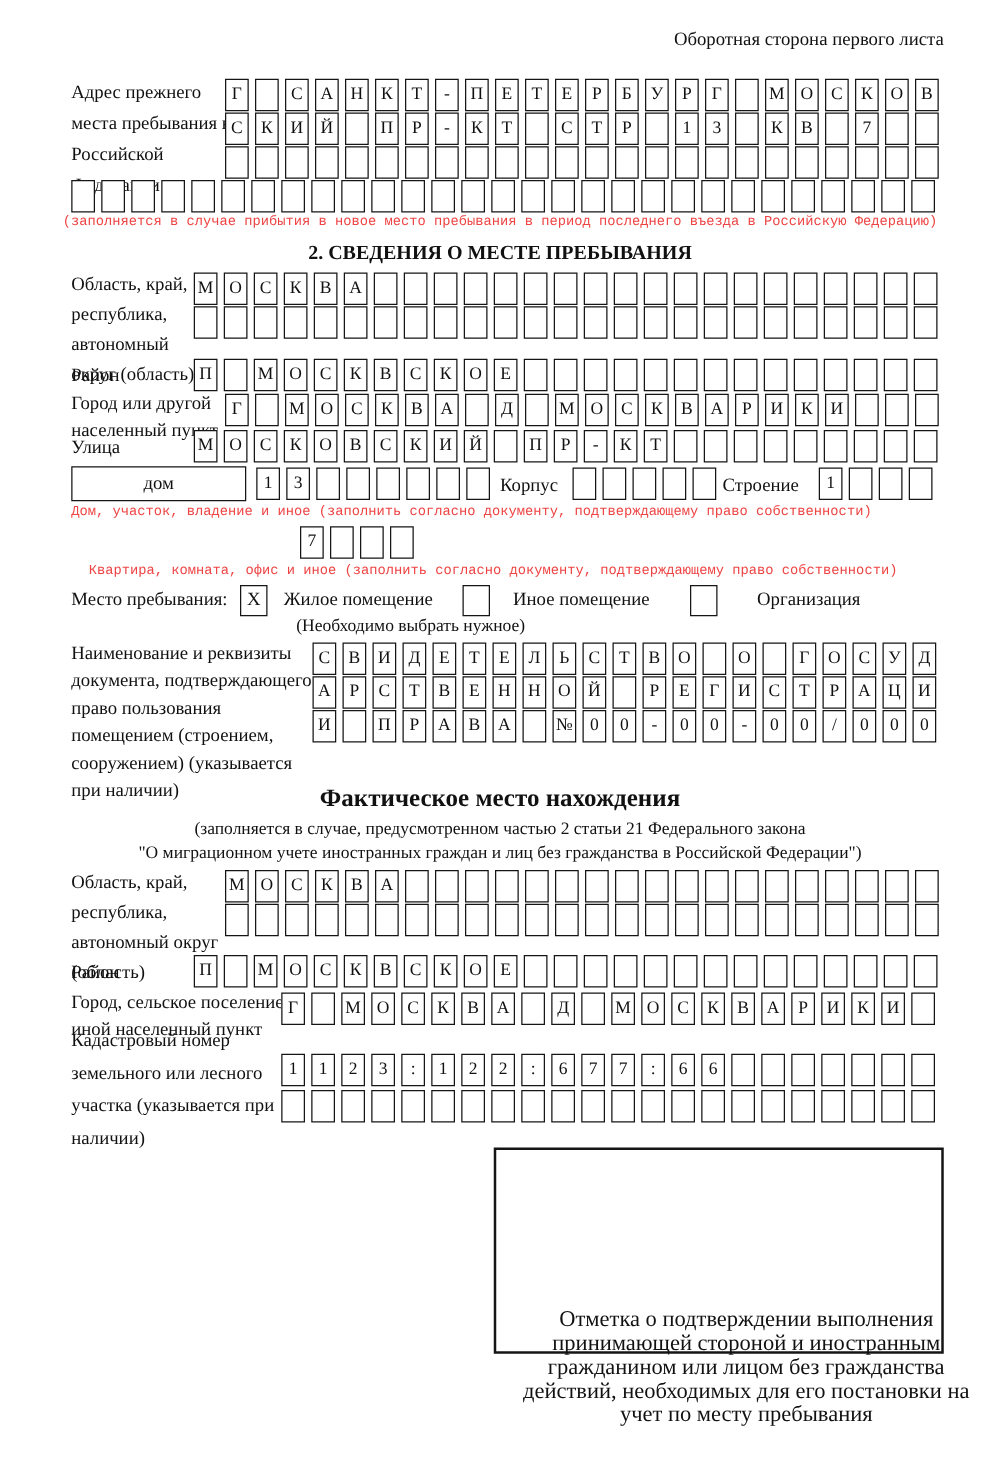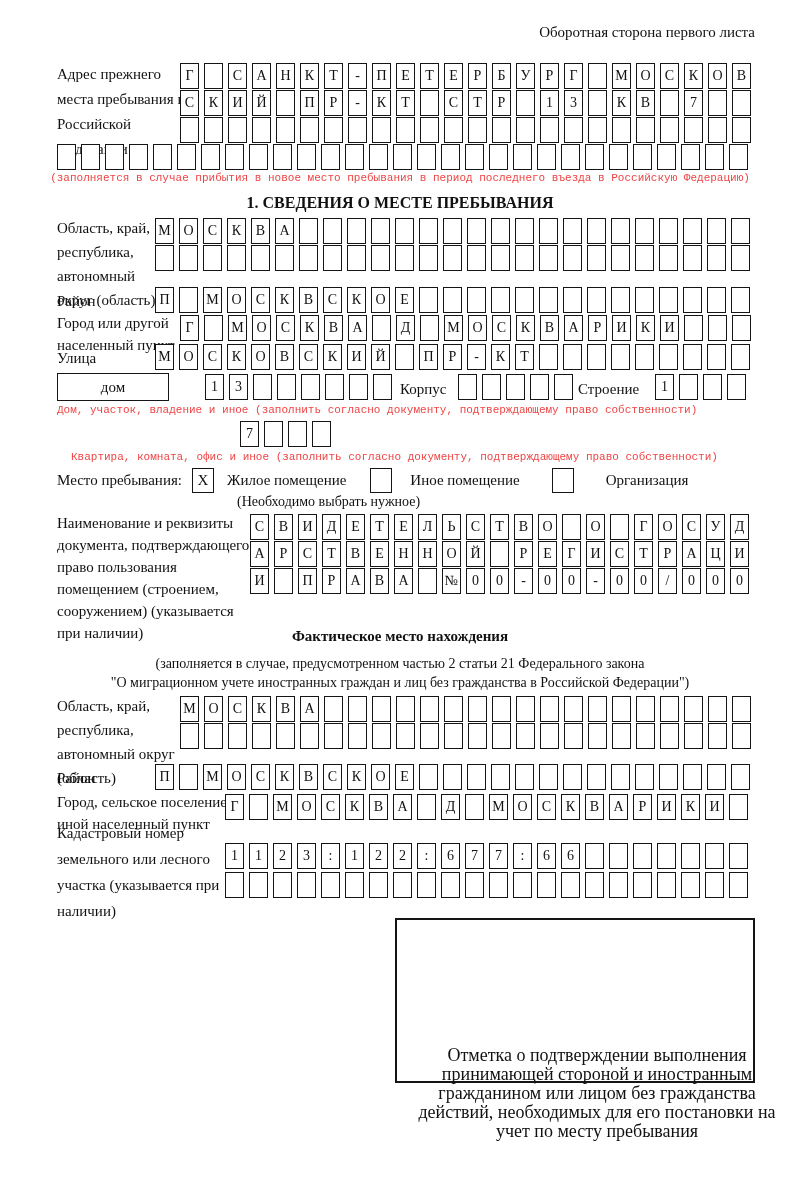--- a/index.html
+++ b/index.html
@@ -133,21 +133,21 @@
       <div class="cell"></div>
       <div class="cell"></div>
       <div class="cell"></div>
       <div class="cell"></div>
       <div class="cell"></div>
       <div class="cell"></div>
       <div class="cell"></div>
     </div>
   <div class="abs note center" style="top:172px;">(заполняется в случае прибытия в новое место пребывания в период последнего въезда в Российскую Федерацию)</div>
 
-  <div class="abs heading center" style="top:194px;">1. СВЕДЕНИЯ О МЕСТЕ ПРЕБЫВАНИЯ</div>
+  <div class="abs heading center" style="top:194px;">2. СВЕДЕНИЯ О МЕСТЕ ПРЕБЫВАНИЯ</div>
 
   <div class="abs lbl" style="left:57px;top:216px;width:102px;">Область, край, республика, автономный округ (область)</div>
   <div class="cellrow" style="left:155px;top:218px;">
       <div class="cell">М</div>
       <div class="cell">О</div>
       <div class="cell">С</div>
       <div class="cell">К</div>
       <div class="cell">В</div>
       <div class="cell">А</div>
       <div class="cell"></div>
@@ -277,21 +277,21 @@
       <div class="cell"></div>
       <div class="cell"></div>
       <div class="cell"></div>
       <div class="cell"></div>
       <div class="cell"></div>
       <div class="cell"></div>
       <div class="cell"></div>
       <div class="cell"></div>
     </div>
 
-  <div class="widebox" style="left:57px;top:373px;width:112px;height:28px;">дом</div>
+  <div class="widebox" style="left:57px;top:373px;width:140px;height:28px;">дом</div>
   <div class="cellrow" style="left:205px;top:374px;">
       <div class="cell">1</div>
       <div class="cell">3</div>
       <div class="cell"></div>
       <div class="cell"></div>
       <div class="cell"></div>
       <div class="cell"></div>
       <div class="cell"></div>
       <div class="cell"></div>
     </div>
@@ -395,21 +395,21 @@
       <div class="cell">0</div>
       <div class="cell">-</div>
       <div class="cell">0</div>
       <div class="cell">0</div>
       <div class="cell">/</div>
       <div class="cell">0</div>
       <div class="cell">0</div>
       <div class="cell">0</div>
     </div>
 
-  <div class="abs center" style="top:628px;font-weight:bold;font-size:15px;">Фактическое место нахождения</div>
+  <div class="abs center" style="top:628px;font-weight:bold;font-size:20px;">Фактическое место нахождения</div>
   <div class="abs center" style="top:656px;font-size:14px;">(заполняется в случае, предусмотренном частью 2 статьи 21 Федерального закона</div>
   <div class="abs center" style="top:675px;font-size:14px;">"О миграционном учете иностранных граждан и лиц без гражданства в Российской Федерации")</div>
 
   <div class="abs lbl" style="left:57px;top:694px;width:152px;">Область, край, республика, автономный округ (область)</div>
   <div class="cellrow" style="left:180px;top:696px;">
       <div class="cell">М</div>
       <div class="cell">О</div>
       <div class="cell">С</div>
       <div class="cell">К</div>
       <div class="cell">В</div>

